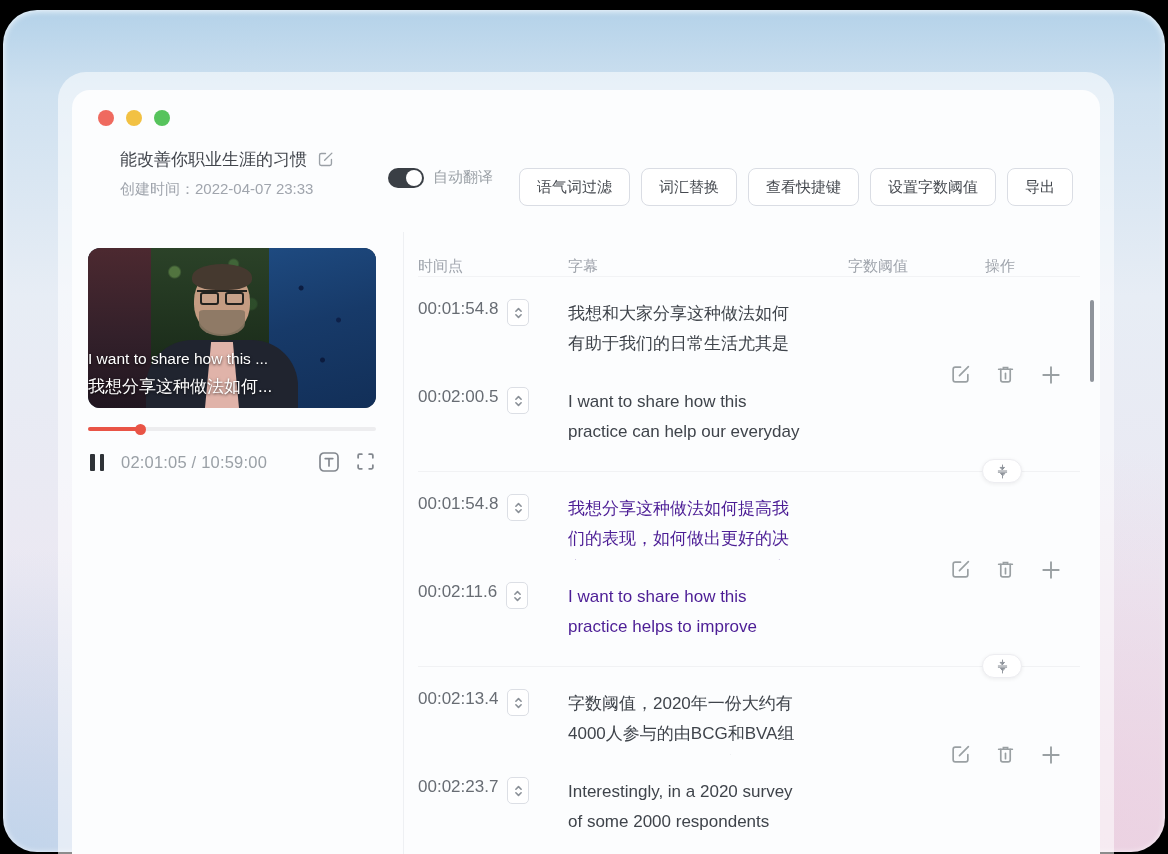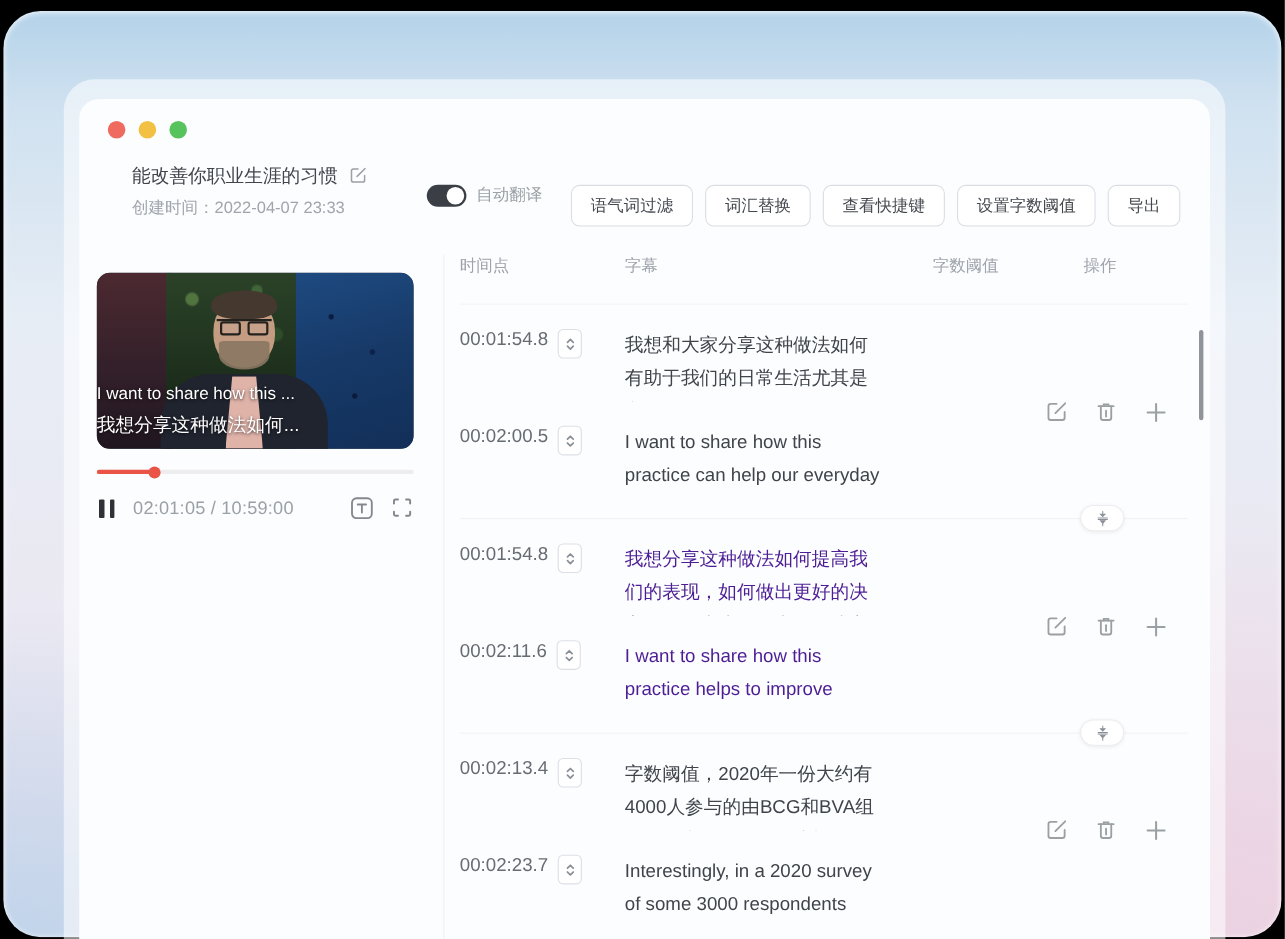--- a/index.html
+++ b/index.html
@@ -91,21 +91,21 @@
 
   .controls { margin-top:16px; display:flex; align-items:center; }
   .pausebtn { display:flex; gap:5px; cursor:pointer; padding:2px; }
   .pausebtn i { display:block; width:4.5px; height:17px; background:#2e3237; border-radius:1px; }
   .ptime { margin-left:15px; font-size:16.5px; color:#9aa0a6; letter-spacing:.2px; }
   .cicons { margin-left:auto; display:flex; gap:15px; color:#83888f; }
   .cicons .ic { cursor:pointer; display:inline-flex; }
 
   
   .table { position:absolute; left:332px; top:142px; width:696px; padding:0 20px 0 14px; }
-  .thead { display:flex; height:45px; align-items:flex-start; font-size:15px; color:#9fa4ac; border-bottom:1px solid #f2f3f5; }
+  .thead { display:flex; height:45px; align-items:flex-end; font-size:15px; color:#9fa4ac; border-bottom:1px solid #f2f3f5; }
   .col-time { width:150px; } .col-sub { width:280px; } .col-th { width:137px; } .col-act { flex:1; }
 
   .tgroup { position:relative; }
   .trow { display:flex; padding-top:22px; }
   .time-cell { width:150px; height:66px; display:flex; align-items:flex-start; gap:9px; }
   .ttime { font-size:17px; color:#676c73; }
   .stepper { width:22px; height:27px; border:1px solid #dcdfe5; border-radius:5px; display:flex; flex-direction:column; align-items:center; justify-content:center; gap:2px; color:#8a9097; cursor:pointer; background:#fff; }
   .sub-cell { width:280px; height:66px; overflow:hidden; font-size:17px; line-height:30px; color:#3f444b; cursor:text; }
   .sub-cell.blue { color:#4c1d95; }
   .th-cell { width:137px; }
@@ -386,21 +386,21 @@
           <span class="ttime">00:02:23.7</span>
           <span class="stepper">
             <svg width="11" height="14" viewBox="0 0 12 16" fill="none" stroke="currentColor" stroke-width="1.8" stroke-linecap="round" stroke-linejoin="round">
                 <path d="M3 6l3-3 3 3"></path>
                 <path d="M3 10l3 3 3-3"></path>
               </svg>
           </span>
         </div>
         <div class="sub-cell">
           <div>Interestingly, in a 2020 survey</div>
-          <div>of some 3000 respondents</div>
+          <div>of some 2000 respondents</div>
           <div>conducted by BCG and BVA</div>
         </div>
         <div class="th-cell"></div>
       </div>
       <div class="actions">
         <span class="abtn">
           <svg width="21" height="21" viewBox="0 0 20 20" fill="none" stroke="currentColor" stroke-width="1.6" stroke-linecap="round">
               <path d="M17 10v5a2 2 0 0 1-2 2H5a2 2 0 0 1-2-2V5a2 2 0 0 1 2-2h5"></path>
               <path d="M9 11 L17.5 2.5"></path>
             </svg>

